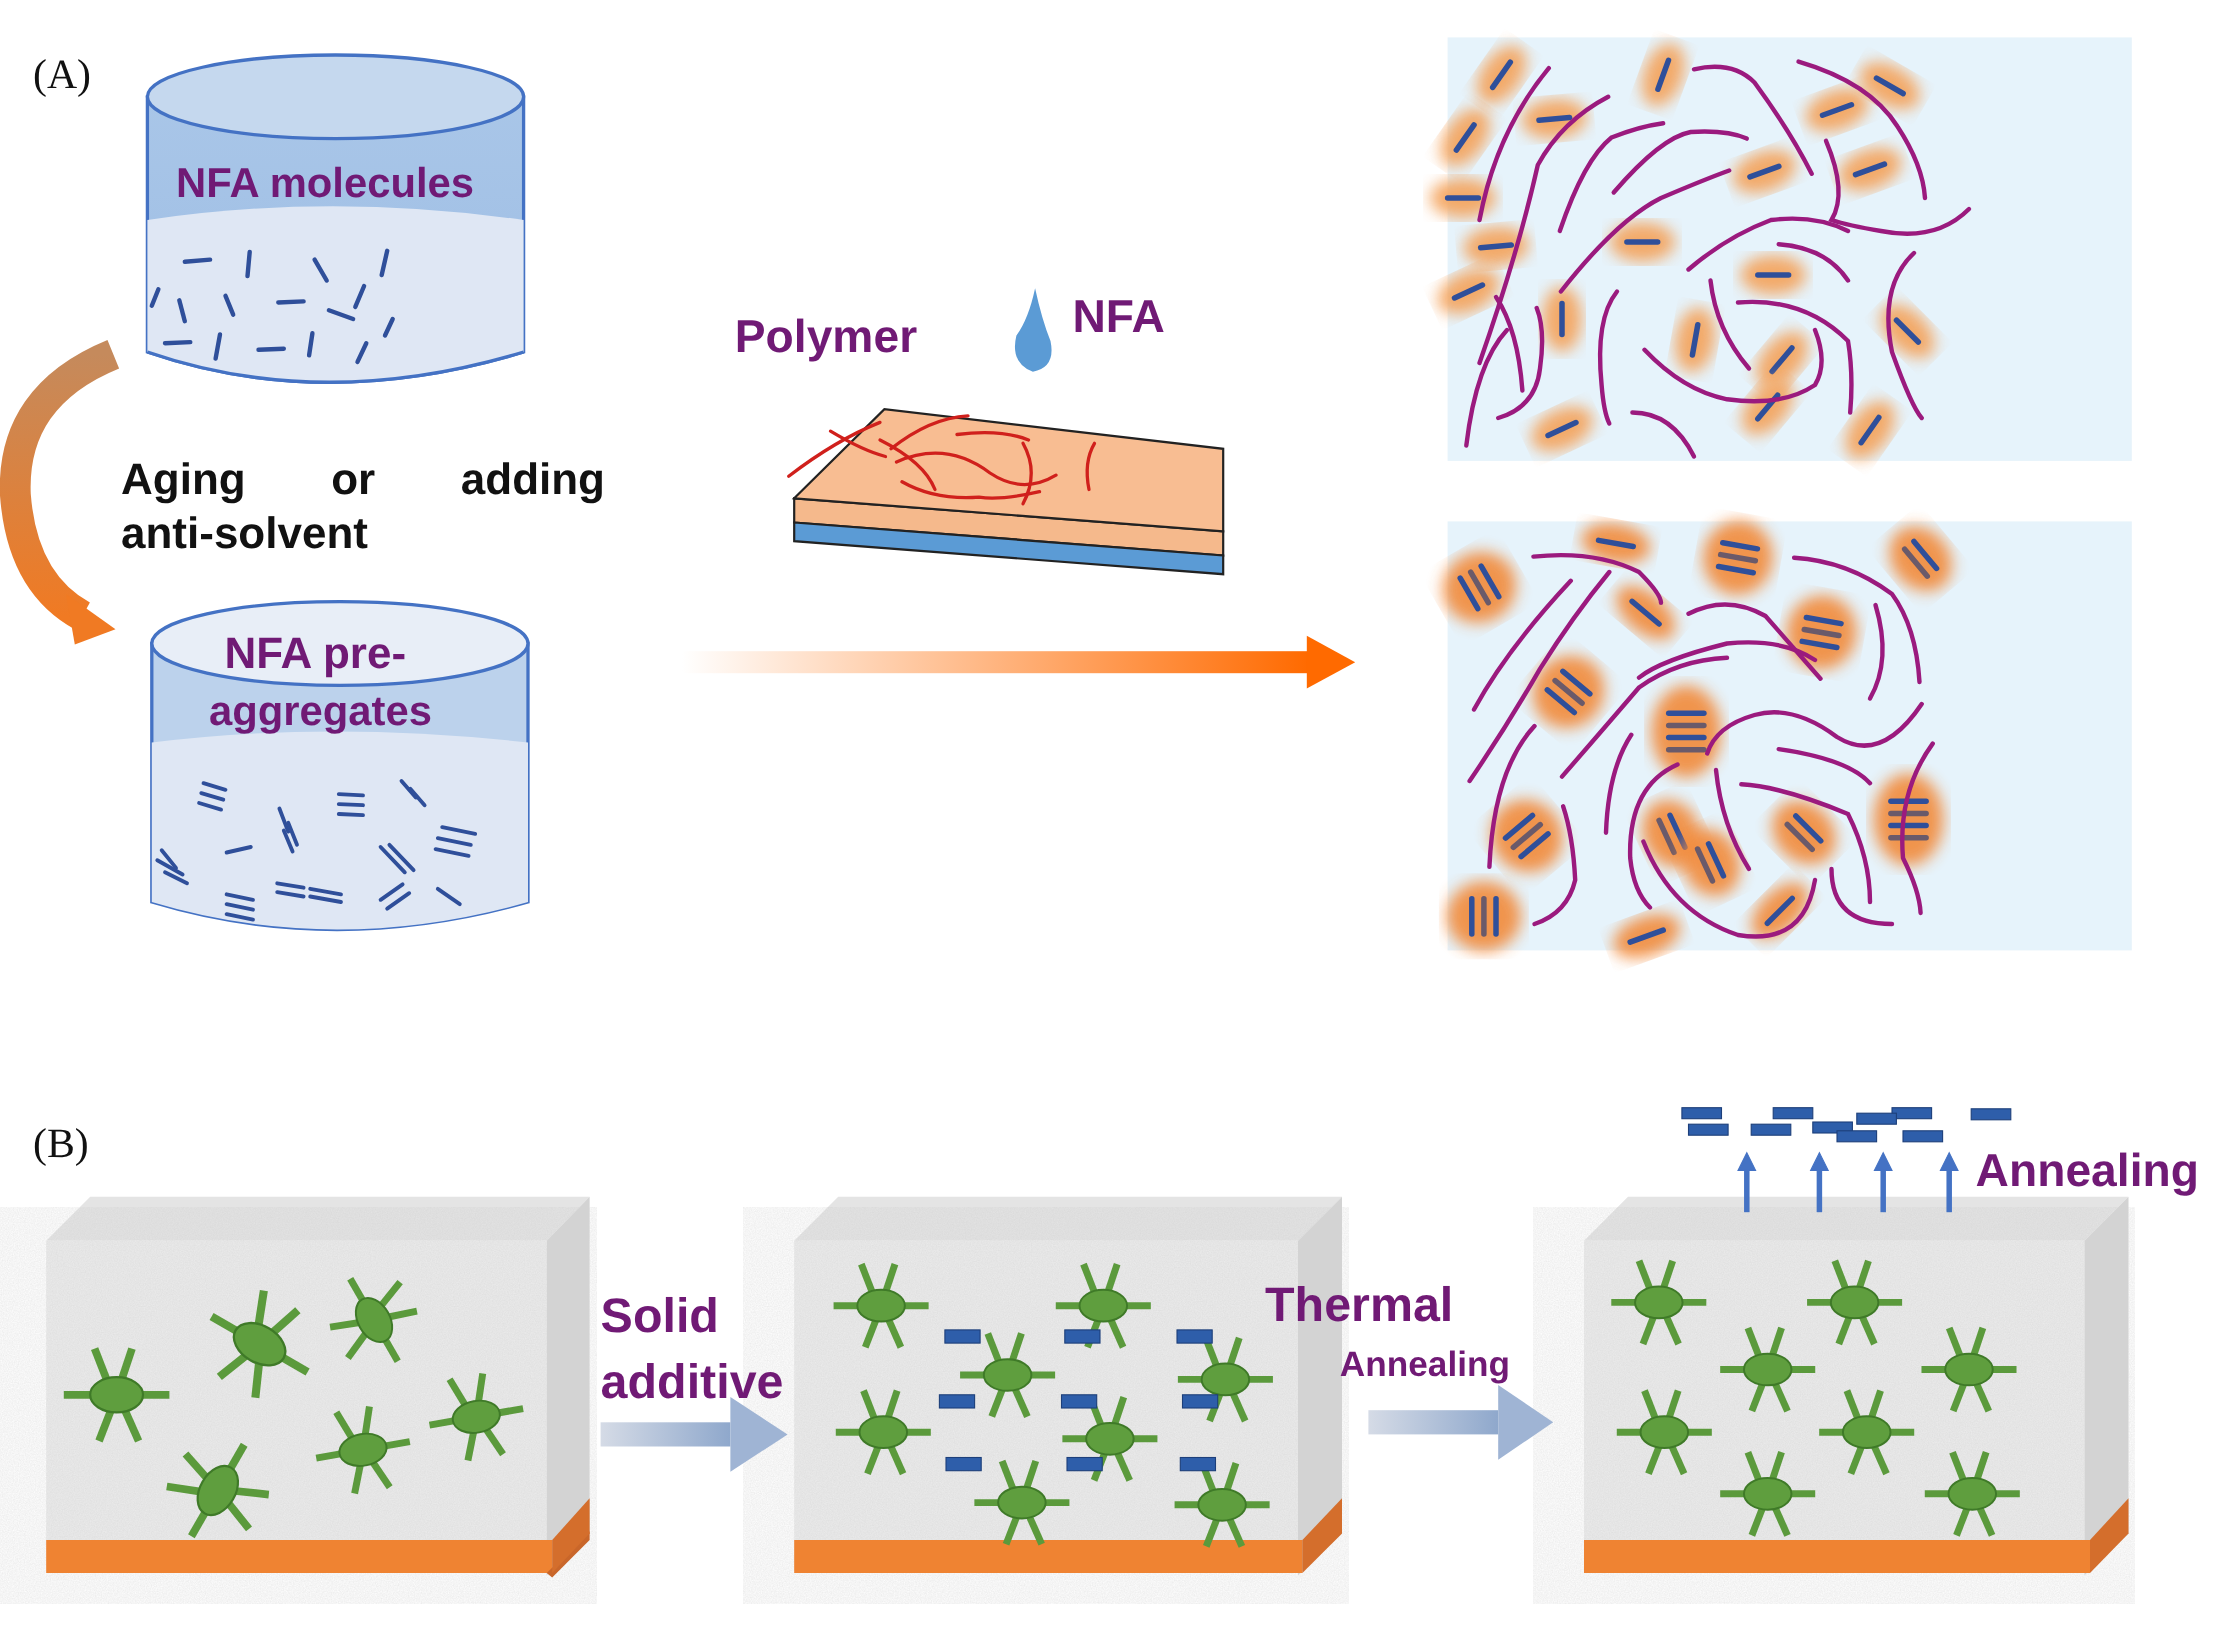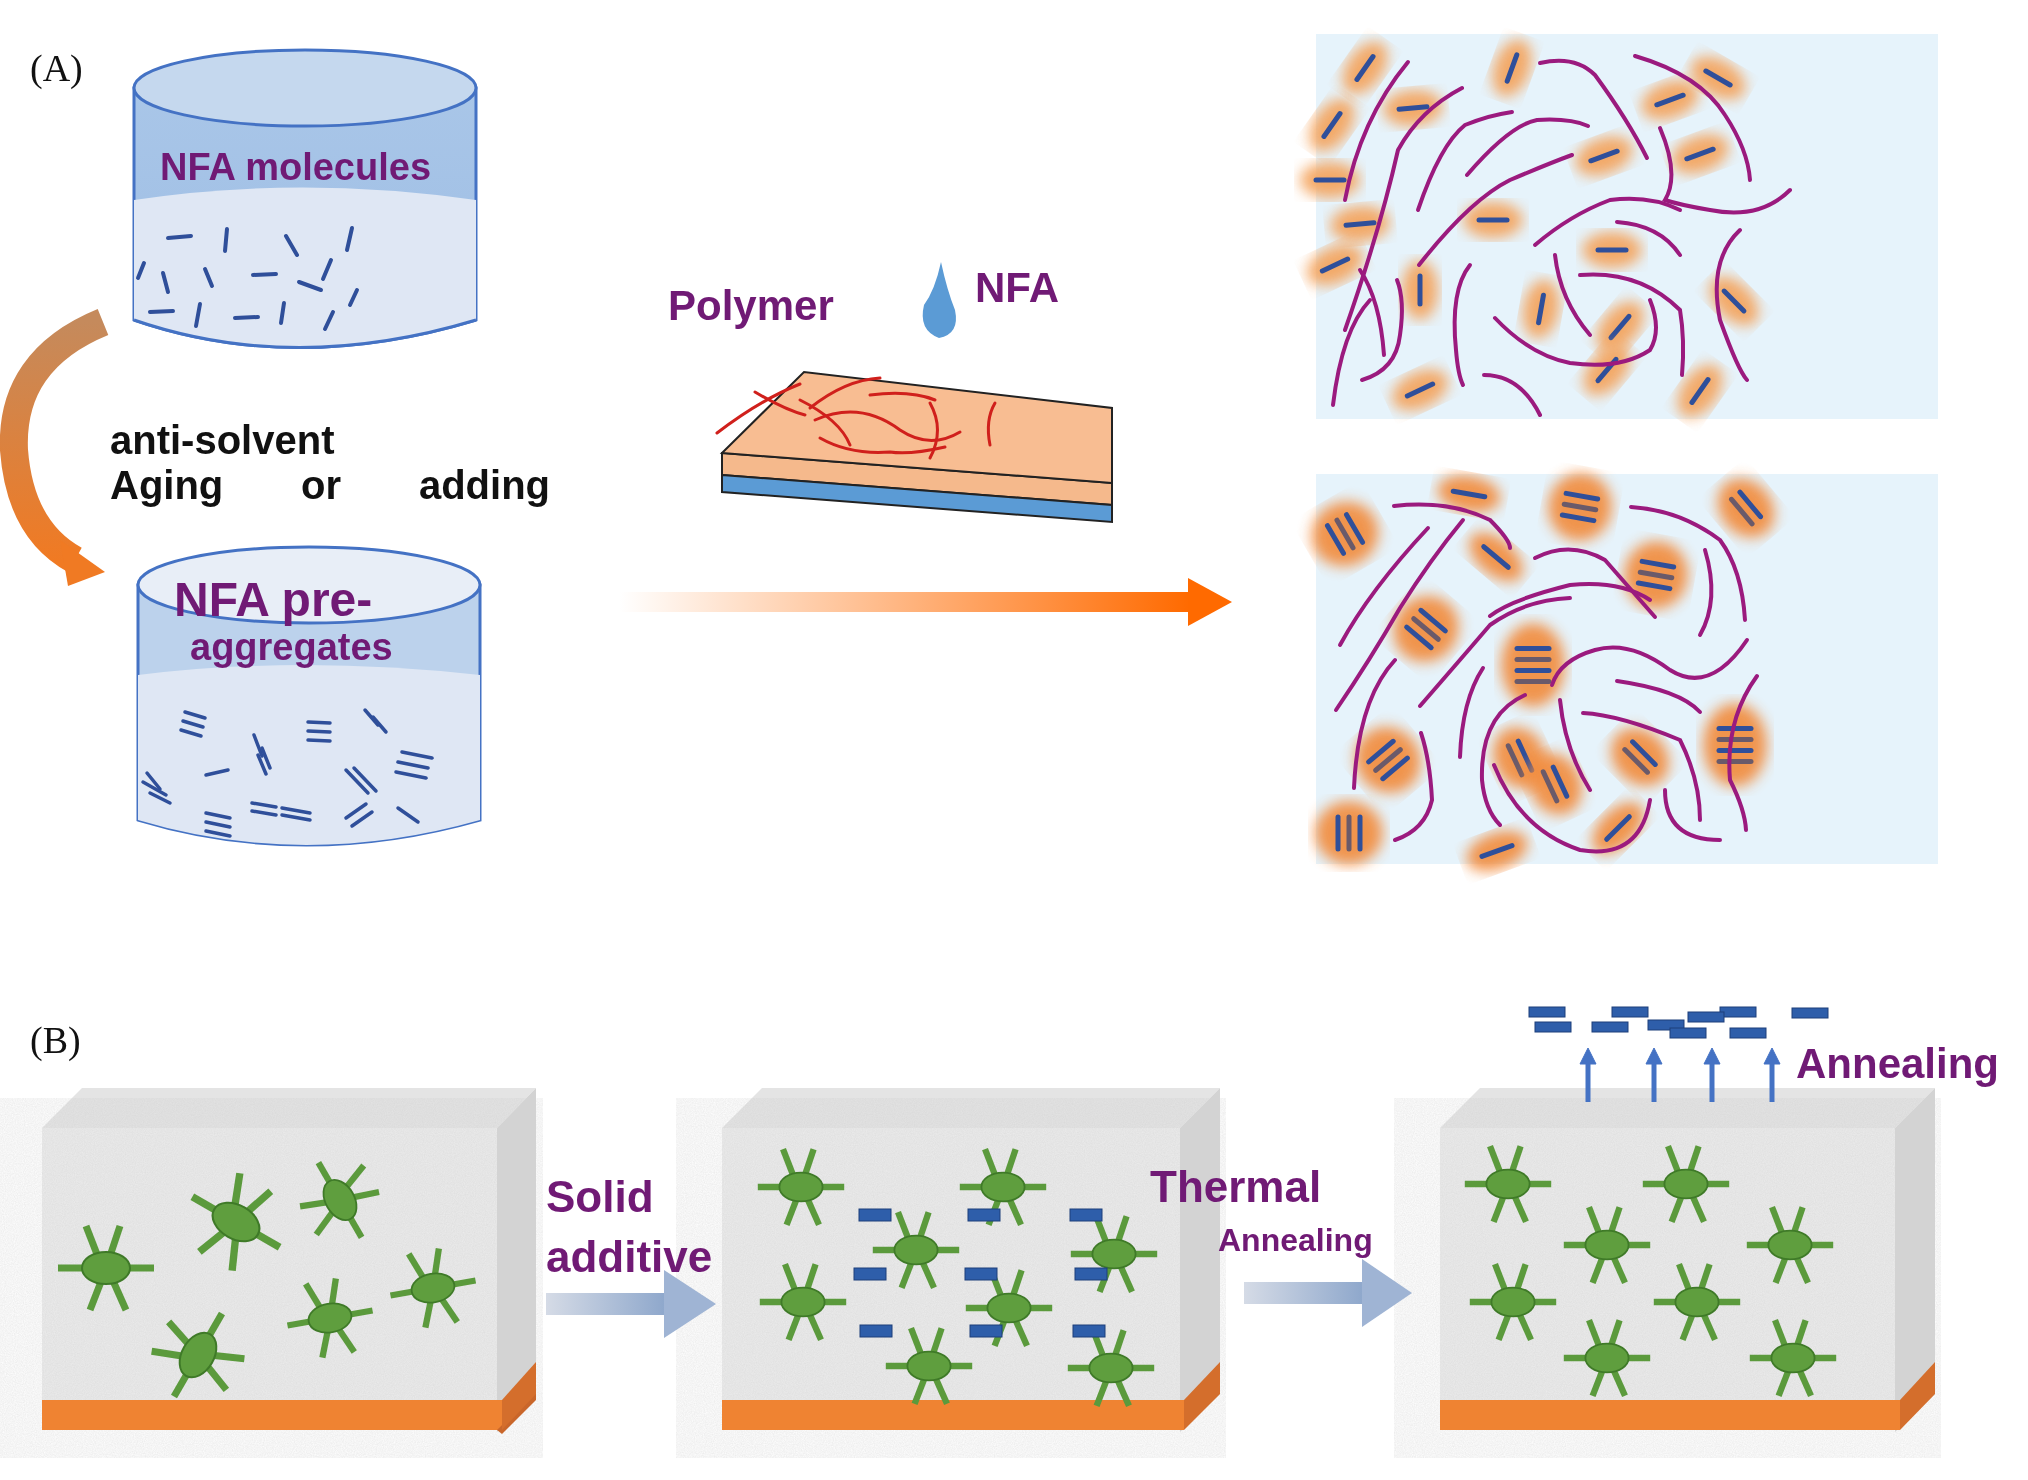--- a/index.html
+++ b/index.html
@@ -606,29 +606,29 @@
   </g>
   <g>
     <rect x="1244" y="1282" width="118" height="22" fill="url(#gGrayArrow)"></rect>
     <polygon points="1362,1259 1412,1293 1362,1327" fill="#9fb4d4"></polygon>
   </g>
 </svg>
 
 <div class="lbl" style="left:160px;top:146px;font-size:38px;">NFA molecules</div>
 
 <div style="position:absolute;left:110px;top:414px;width:440px;">
-  <div style="font-weight:bold;font-size:40px;color:#111;margin-top:4px;">anti-solvent</div>
   <div style="display:flex;justify-content:space-between;font-weight:bold;font-size:40px;color:#111;">
     <span>Aging</span>
     <span>or</span>
     <span>adding</span>
   </div>
+  <div style="font-weight:bold;font-size:40px;color:#111;margin-top:4px;">anti-solvent</div>
 </div>
 
-<div class="lbl" style="left:174px;top:572px;font-size:48px;">NFA pre-</div>
+<div class="lbl" style="left:204px;top:572px;font-size:40px;">NFA pre-</div>
 <div class="lbl" style="left:190px;top:626px;font-size:38px;">aggregates</div>
 
 <div class="lbl" style="left:668px;top:282px;font-size:42px;">Polymer</div>
 <div class="lbl" style="left:975px;top:264px;font-size:42px;">NFA</div>
 
 <div class="lbl" style="left:546px;top:1172px;font-size:44px;">Solid</div>
 <div class="lbl" style="left:546px;top:1232px;font-size:44px;">additive</div>
 <div class="lbl" style="left:1150px;top:1162px;font-size:44px;">Thermal</div>
 <div class="lbl" style="left:1218px;top:1222px;font-size:32px;">Annealing</div>
 <div class="lbl" style="left:1796px;top:1040px;font-size:42px;">Annealing</div>

